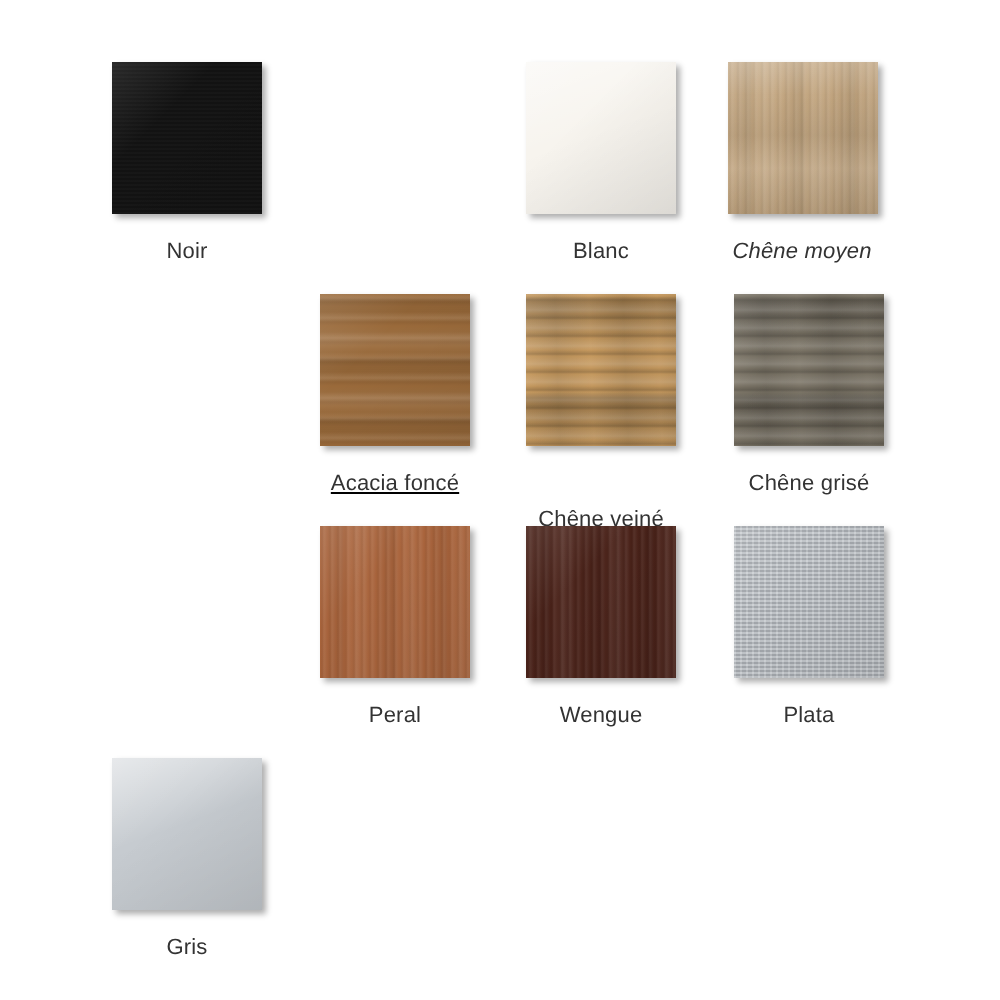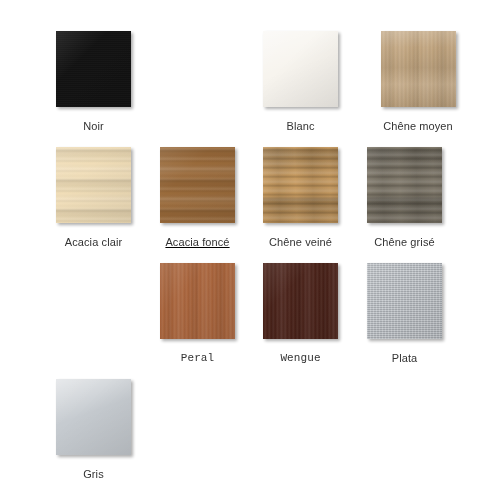--- a/index.html
+++ b/index.html
@@ -161,64 +161,57 @@
       </div>
       <div class="swatch-label" style="color: rgb(51, 51, 51);">Noir</div>
     </div>
     <div class="swatch-cell" style="left: 248.5px; top: 31px;">
       <div class="swatch-tile" style="width: 75px; height: 76px; background-color: rgb(247, 244, 238);">
         <div class="tex tex-sheen"></div>
         <div class="tex tex-vignette"></div>
       </div>
       <div class="swatch-label" style="color: rgb(51, 51, 51);">Blanc</div>
     </div>
-    <div class="swatch-cell" style="left: 366px; top: 31px;">
+    <div class="swatch-cell" style="left: 349px; top: 31px; font-style: italic;">
       <div class="swatch-tile" style="width: 75px; height: 76px; background-color: rgb(194, 165, 127);">
         <div class="tex tex-grain-v"></div>
         <div class="tex tex-band"></div>
         <div class="tex tex-vignette"></div>
       </div>
       <div class="swatch-label" style="color: rgb(51, 51, 51);">Chêne moyen</div>
     </div>
-    <div class="swatch-cell" style="left: 41.5px; top: 147px;">
-      <div class="swatch-tile" style="width: 75px; height: 76px; background-color: rgb(241, 222, 184);">
-        <div class="tex tex-grain-h"></div>
-        <div class="tex tex-vignette"></div>
-      </div>
-      <div class="swatch-label" style="color: rgb(51, 51, 51);">Acacia clair</div>
-    </div>
     <div class="swatch-cell" style="left: 145.5px; top: 147px; text-decoration: underline;">
       <div class="swatch-tile" style="width: 75px; height: 76px; background-color: rgb(154, 106, 58);">
         <div class="tex tex-grain-h"></div>
         <div class="tex tex-vignette"></div>
       </div>
       <div class="swatch-label" style="color: rgb(51, 51, 51);">Acacia foncé</div>
     </div>
-    <div class="swatch-cell" style="left: 248.5px; top: 147px;">
+    <div class="swatch-cell" style="left: 248.5px; top: 147px; gap: 18px;">
       <div class="swatch-tile" style="width: 75px; height: 76px; background-color: rgb(199, 154, 95);">
         <div class="tex tex-grain-streak"></div>
         <div class="tex tex-vignette"></div>
       </div>
       <div class="swatch-label" style="color: rgb(51, 51, 51);">Chêne veiné</div>
     </div>
     <div class="swatch-cell" style="left: 352.5px; top: 147px;">
       <div class="swatch-tile" style="width: 75px; height: 76px; background-color: rgb(125, 118, 104);">
         <div class="tex tex-grain-streak"></div>
         <div class="tex tex-vignette"></div>
       </div>
       <div class="swatch-label" style="color: rgb(51, 51, 51);">Chêne grisé</div>
     </div>
     <div class="swatch-cell" style="left: 145.5px; top: 263px;">
       <div class="swatch-tile" style="width: 75px; height: 76px; background-color: rgb(169, 100, 60);">
         <div class="tex tex-grain-v"></div>
         <div class="tex tex-vignette"></div>
       </div>
-      <div class="swatch-label" style="color: rgb(51, 51, 51); font-family: Liberation Mono, monospace;">Peral</div>
-    </div>
-    <div class="swatch-cell" style="left: 248.5px; top: 263px; font-family: Liberation Mono, monospace;">
+      <div class="swatch-label" style="color: rgb(51, 51, 51);">Peral</div>
+    </div>
+    <div class="swatch-cell" style="left: 248.5px; top: 263px;">
       <div class="swatch-tile" style="width: 75px; height: 76px; background-color: rgb(74, 34, 25);">
         <div class="tex tex-grain-v"></div>
         <div class="tex tex-vignette"></div>
       </div>
       <div class="swatch-label" style="color: rgb(51, 51, 51);">Wengue</div>
     </div>
     <div class="swatch-cell" style="left: 352.5px; top: 263px;">
       <div class="swatch-tile" style="width: 75px; height: 76px; background-color: rgb(185, 190, 195);">
         <div class="tex tex-metal"></div>
         <div class="tex tex-vignette"></div>

